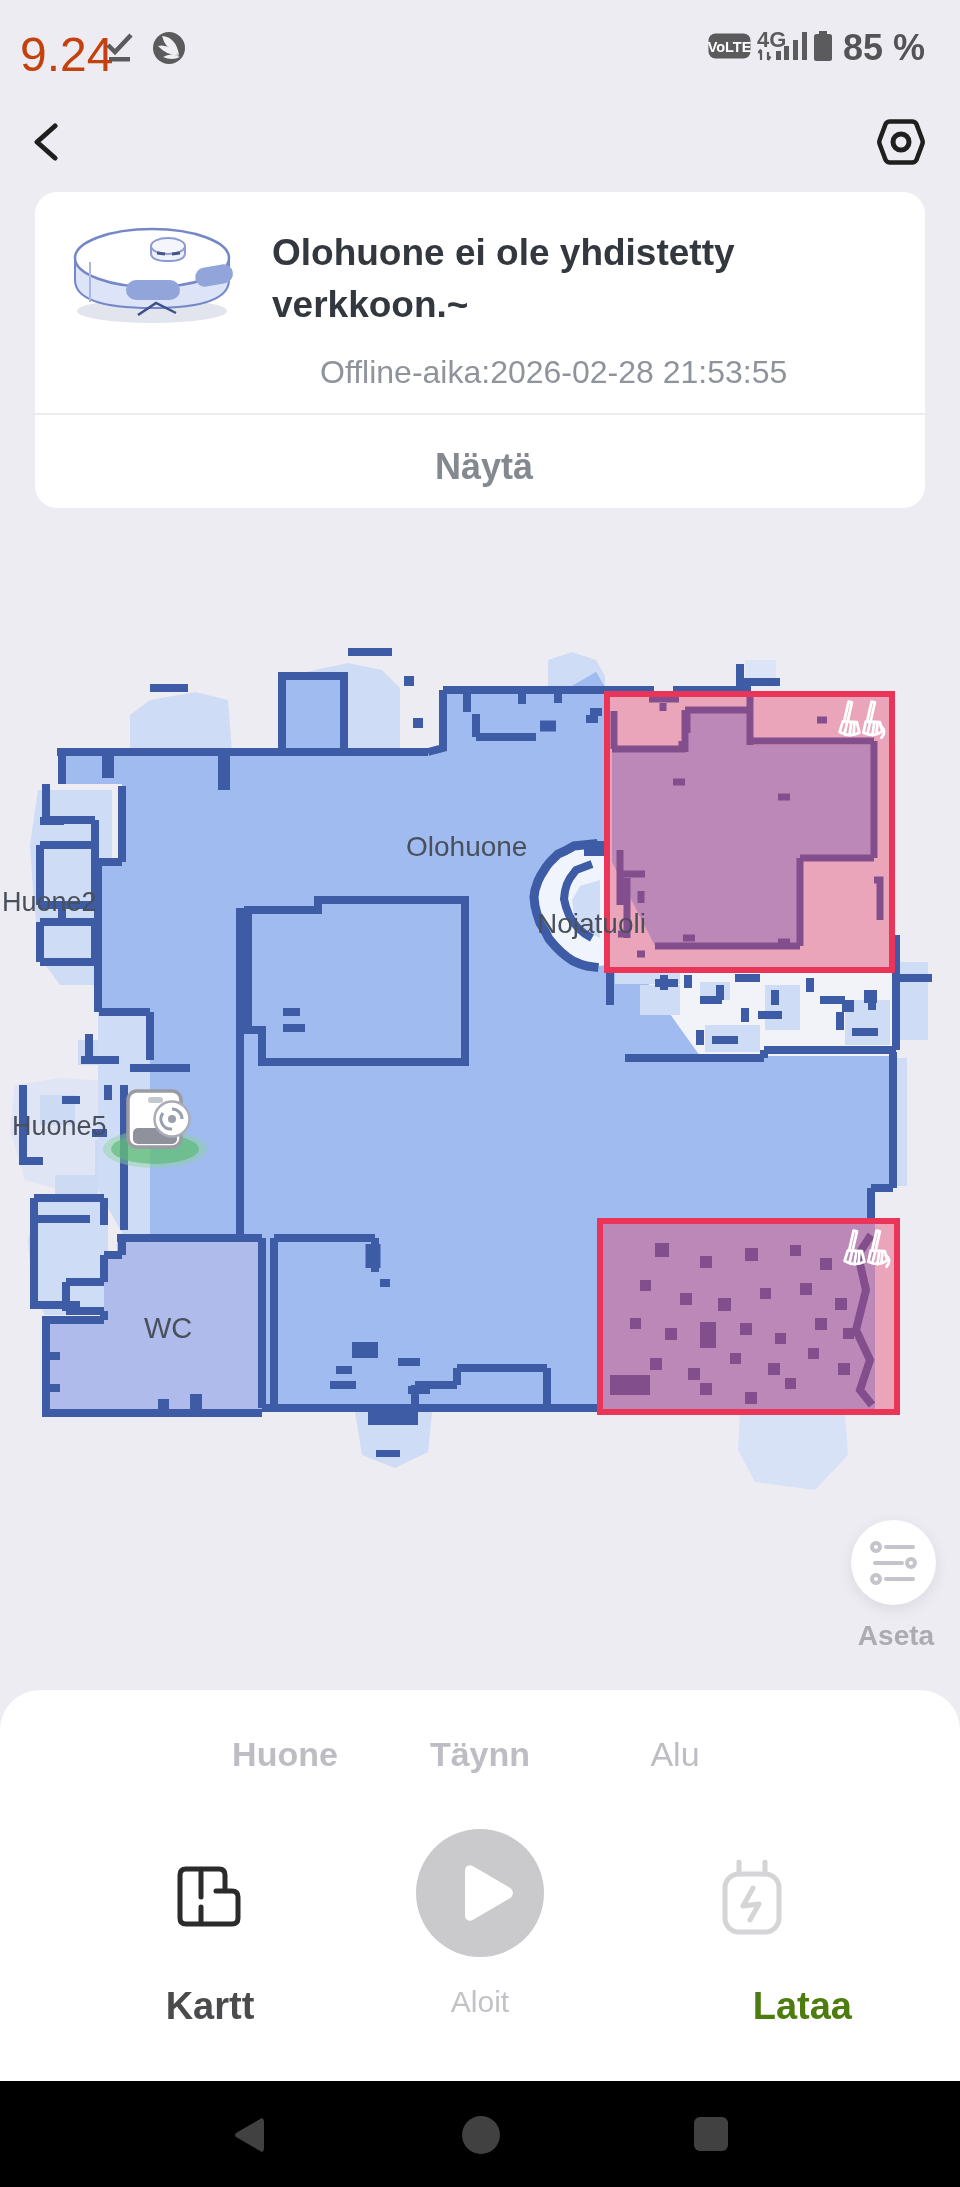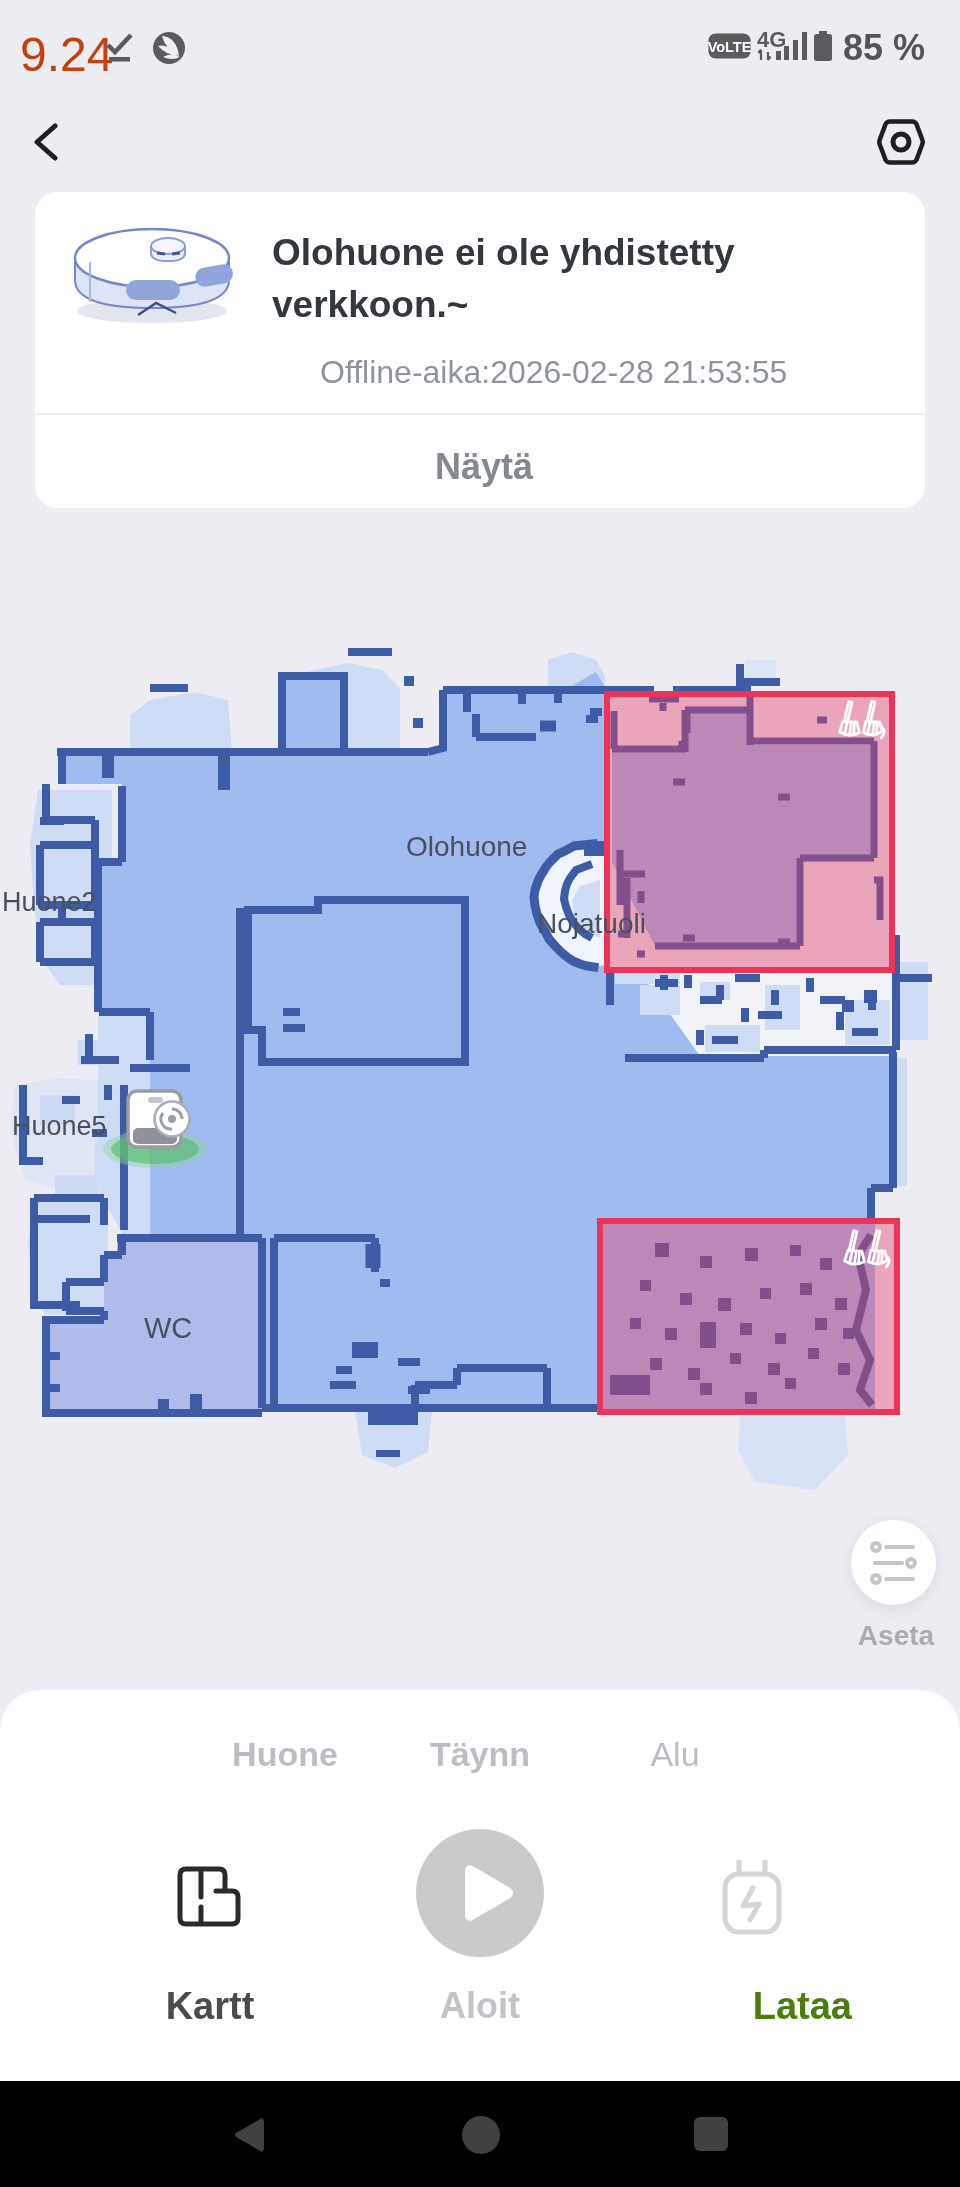--- a/index.html
+++ b/index.html
@@ -321,21 +321,21 @@
 <svg class="abs" style="left:722px;top:1860px;" width="60" height="76" viewBox="0 0 60 76">
   <g fill="none" stroke="#d5d5d7" stroke-width="5">
     <path d="M17 2 L17 14 M43 2 L43 14" stroke-linecap="round"></path>
     <rect x="3" y="14" width="54" height="58" rx="14"></rect>
     <path d="M31 28 L21 46 L37 44 L28 60" stroke-linecap="round" stroke-linejoin="round"></path>
   </g>
 </svg>
 
 <div class="abs" style="left:110px;top:1985px;width:200px;text-align:center;font-size:38px;font-weight:bold;color:#4b4b4d;">Kartt</div>
 
-<div class="abs" style="left:380px;top:1985px;width:200px;text-align:center;font-size:36px;font-weight:bold;color:#c3c3c7;">Aloit</div>
+<div class="abs" style="left:380px;top:1985px;width:200px;text-align:center;font-size:30px;font-weight:normal;color:#c3c3c7;">Aloit</div>
 
 <div class="abs" style="left:652px;top:1985px;width:200px;text-align:right;font-size:38px;font-weight:bold;color:#4d7c0f;">Lataa</div>
 
 <div class="abs" style="left:0;top:2081px;width:960px;height:106px;background:#000000;"></div>
 
 <svg class="abs" style="left:231px;top:2115px;" width="34" height="40" viewBox="0 0 34 40">
   <path d="M31 3 Q33 4 33 7 L33 33 Q33 36 31 37 L5 22 Q3 20 5 18 Z" fill="#414141"></path>
 </svg>
 
 <div class="abs" style="left:462px;top:2116px;width:38px;height:38px;border-radius:50%;background:#414141;"></div>

